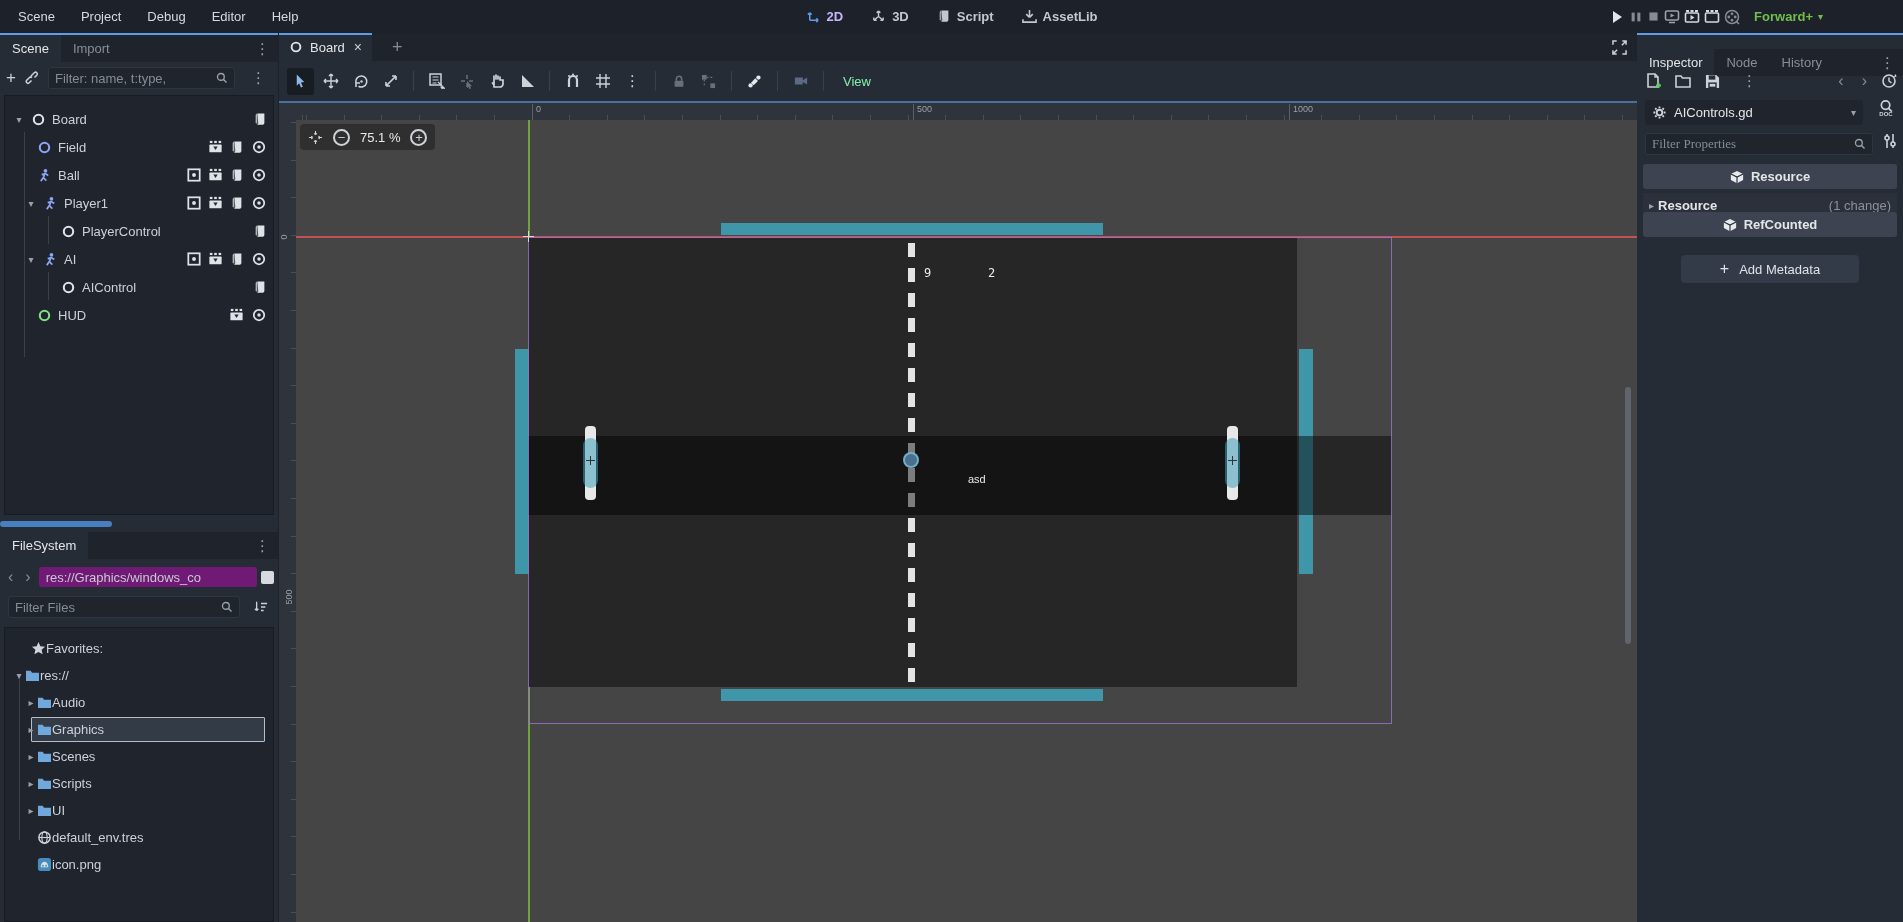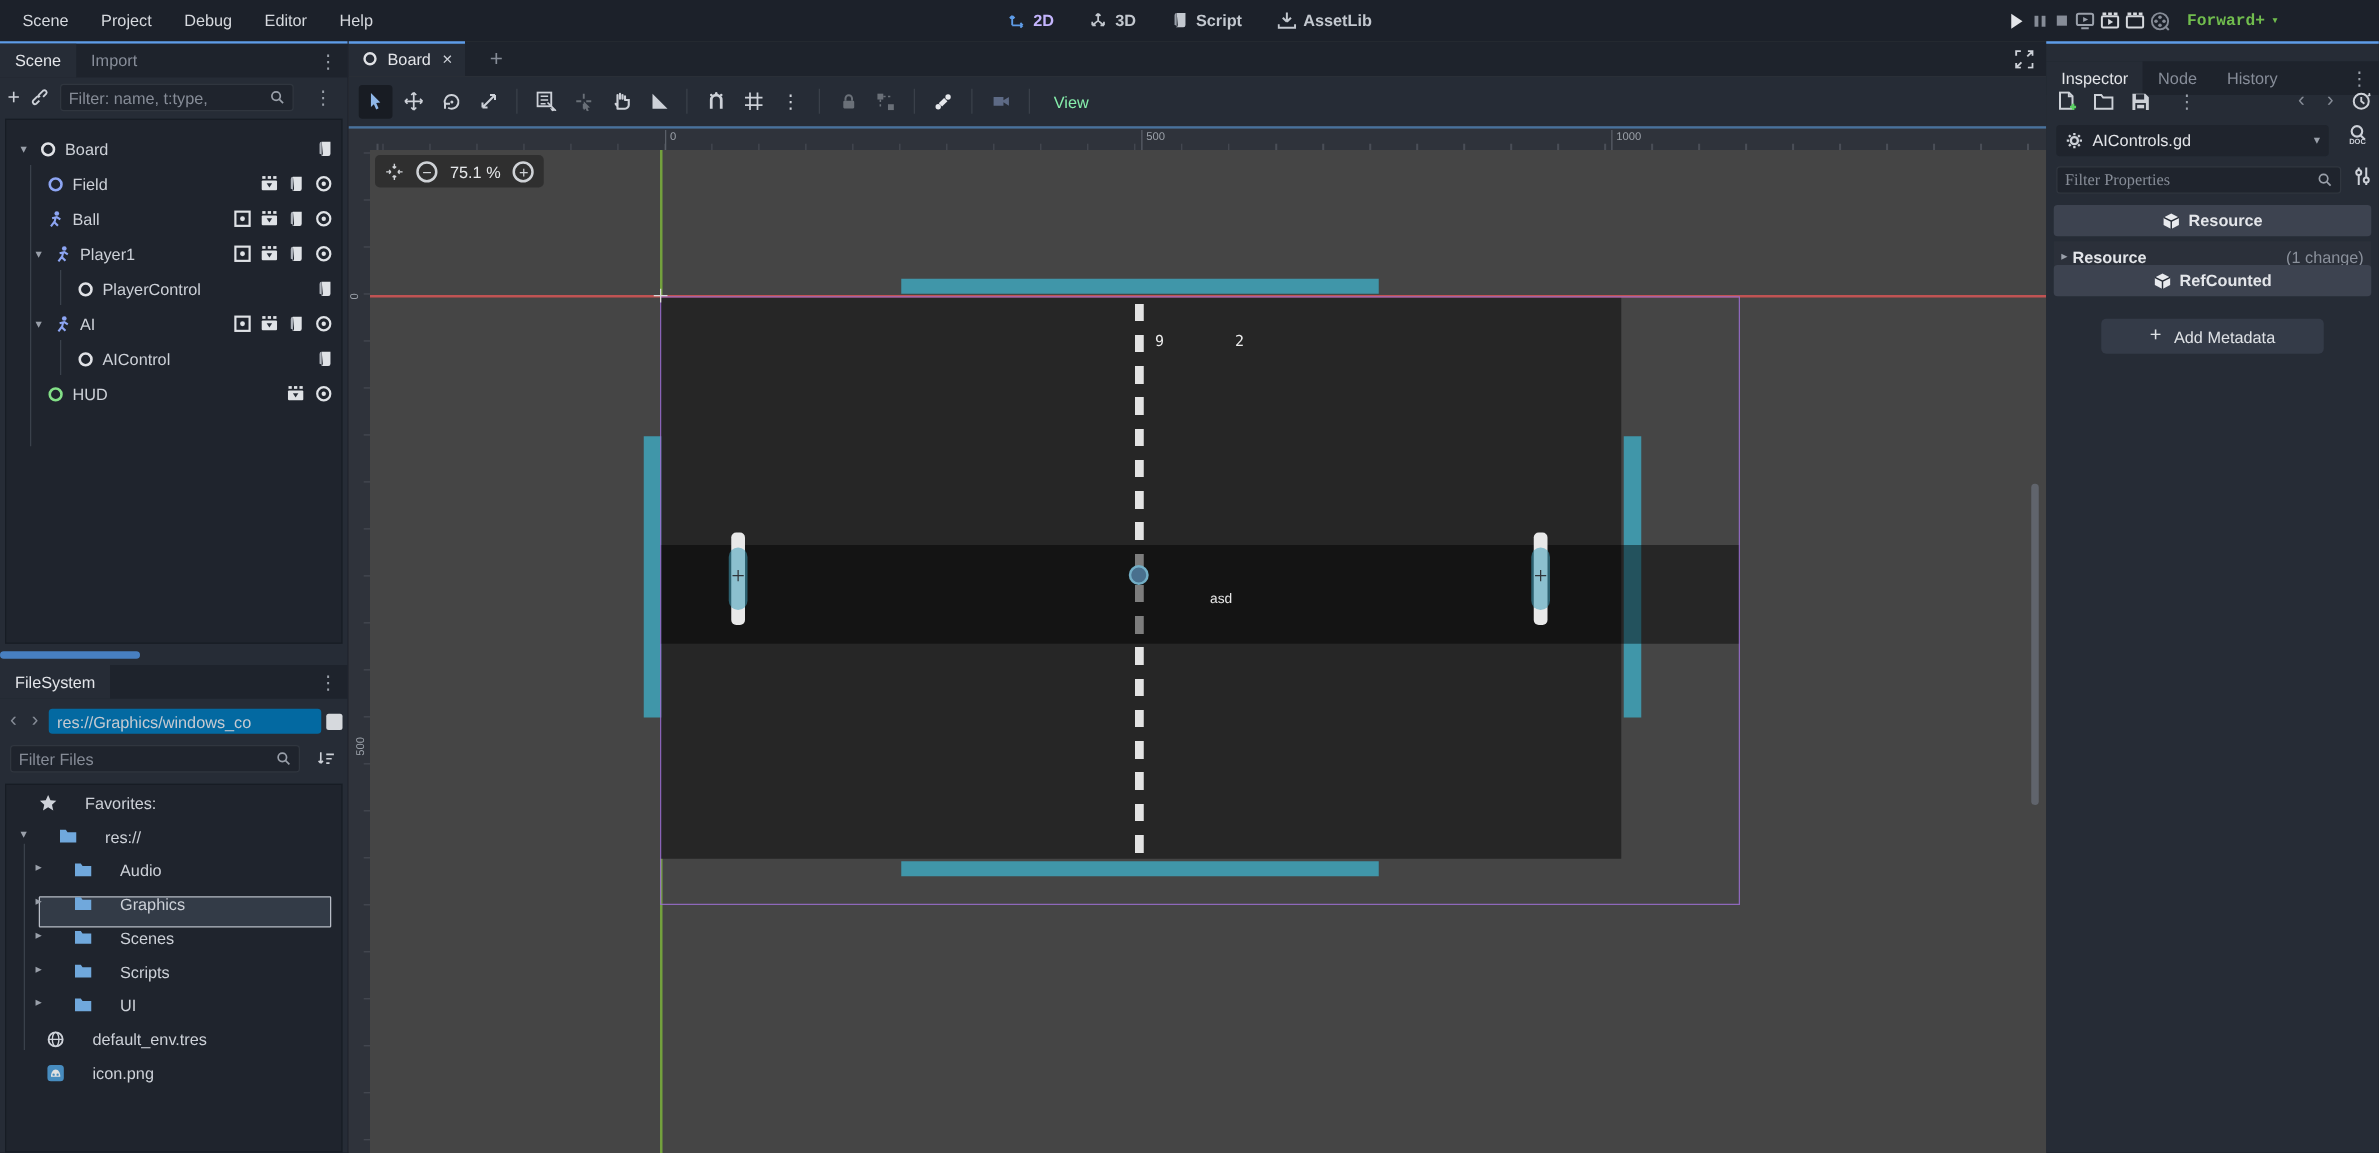--- a/index.html
+++ b/index.html
@@ -8,21 +8,21 @@
   svg { display:block; }
   .ic { display:inline-flex; align-items:center; justify-content:center; flex:none; }
 
   
   #topbar { position:absolute; left:0; top:0; width:1903px; height:33px; background:#1c212a; }
   #menus { position:absolute; left:18px; top:0; height:33px; display:flex; align-items:center; gap:26px; }
   .menu-item { color:#d6d9de; cursor:default; }
   #switcher { position:absolute; left:0; top:0; width:100%; height:33px; display:flex; align-items:center; justify-content:center; gap:28px; pointer-events:none; }
   .switch-btn { display:flex; align-items:center; gap:6px; color:#c3c8cf; font-weight:bold; pointer-events:auto; }
   .switch-btn.active { color:#c4b5fd; }
-  #runbar { position:absolute; right:80px; top:0; height:33px; display:flex; align-items:center; gap:4px;font-family:Liberation Mono, monospace; }
+  #runbar { position:absolute; right:80px; top:0; height:33px; display:flex; align-items:center; gap:4px; }
   #renderer-select { display:flex; align-items:center; gap:5px; color:#71bd4e; font-weight:bold; margin-left:10px; }
 
   
   .dock { background:#262c36; }
   .accent-top { position:absolute; left:0; top:0; right:0; height:2px; background:#5e9ce8; }
   .tabbar { display:flex; align-items:stretch; background:#1e232c; height:27px; position:relative; }
   .tab { display:flex; align-items:center; gap:6px; padding:0 12px; color:#878d99; }
   .tab.active { background:#262c36; color:#e3e5e9; }
   .dots-btn { color:#9aa0aa; font-size:15px; display:flex; align-items:center; padding:0 8px; margin-left:auto; }
   .input { background:#1f242d; border:1px solid #30363f; border-radius:3px; height:22px; display:flex; align-items:center; padding:0 6px; color:#868c97; gap:6px; }
@@ -37,26 +37,26 @@
   .trow .lbl { color:#cdd1d8; white-space:nowrap; }
   .trow .grow { flex:1; }
   .trow .arr { width:12px; color:#9aa0aa; font-size:10px; text-align:center; }
   .right-ics { display:flex; gap:7px; align-items:center; }
   .guide { position:absolute; background:#3a414b; }
   #fs-hscroll { position:absolute; left:0; top:488px; width:112px; height:6px; background:#477fc0; border-radius:3px; }
 
   #fs-dock { position:absolute; left:0; top:499px; width:278px; height:390px; }
   #fs-pathbar { position:absolute; left:4px; top:33px; right:4px; height:24px; display:flex; align-items:center; gap:4px; }
   .nav-chev { color:#868c97; font-size:16px; padding:0 4px; }
-  #fs-path-field { flex:1; height:20px; background:#0369a1; border-radius:3px; display:flex; align-items:center; padding:0 7px; color:#c6cad1; white-space:nowrap; overflow:hidden; }
+  #fs-path-field { flex:1; height:20px; background:#701a75; border-radius:3px; display:flex; align-items:center; padding:0 7px; color:#c6cad1; white-space:nowrap; overflow:hidden; }
   #fs-split-btn { width:13px; height:13px; background:#d6d9dd; border-radius:2px; }
   #fs-filter { position:absolute; left:8px; top:64px; width:232px; }
   #fs-sort-btn { position:absolute; right:6px; top:64px; width:22px; height:22px; display:flex; align-items:center; justify-content:center; }
   #fs-tree { position:absolute; left:4px; top:95px; width:270px; bottom:0; background:#1f242d; border:1px solid #171c24; padding-top:7px; }
-  .frow { position:relative; height:27px; display:flex; align-items:flex-start; gap:22px; }
+  .frow { position:relative; height:27px; display:flex; align-items:center; gap:0; }
   .frow .lbl { color:#cdd1d8; white-space:nowrap; }
   .frow.selected .selbox { position:absolute; left:26px; right:8px; top:1px; bottom:1px; background:#333b47; border:1px solid #b8bdc6; border-radius:1px; }
   .frow > * { position:relative; }
 
   
   #viewport { position:absolute; left:279px; top:33px; width:1358px; height:889px; background:#454545; }
   #vp-tabstrip { position:absolute; left:0; top:0; width:100%; height:28px; background:#1e232c; display:flex; align-items:stretch; }
   #scene-tab { position:relative; display:flex; align-items:center; gap:7px; padding:0 10px; background:#262c36; color:#e3e5e9; }
   #scene-tab .accent-top { height:2px; }
   #vp-toolbar { position:absolute; left:0; top:28px; width:100%; height:40px; background:#262c36; display:flex; align-items:center; padding-left:8px; gap:3px; }

